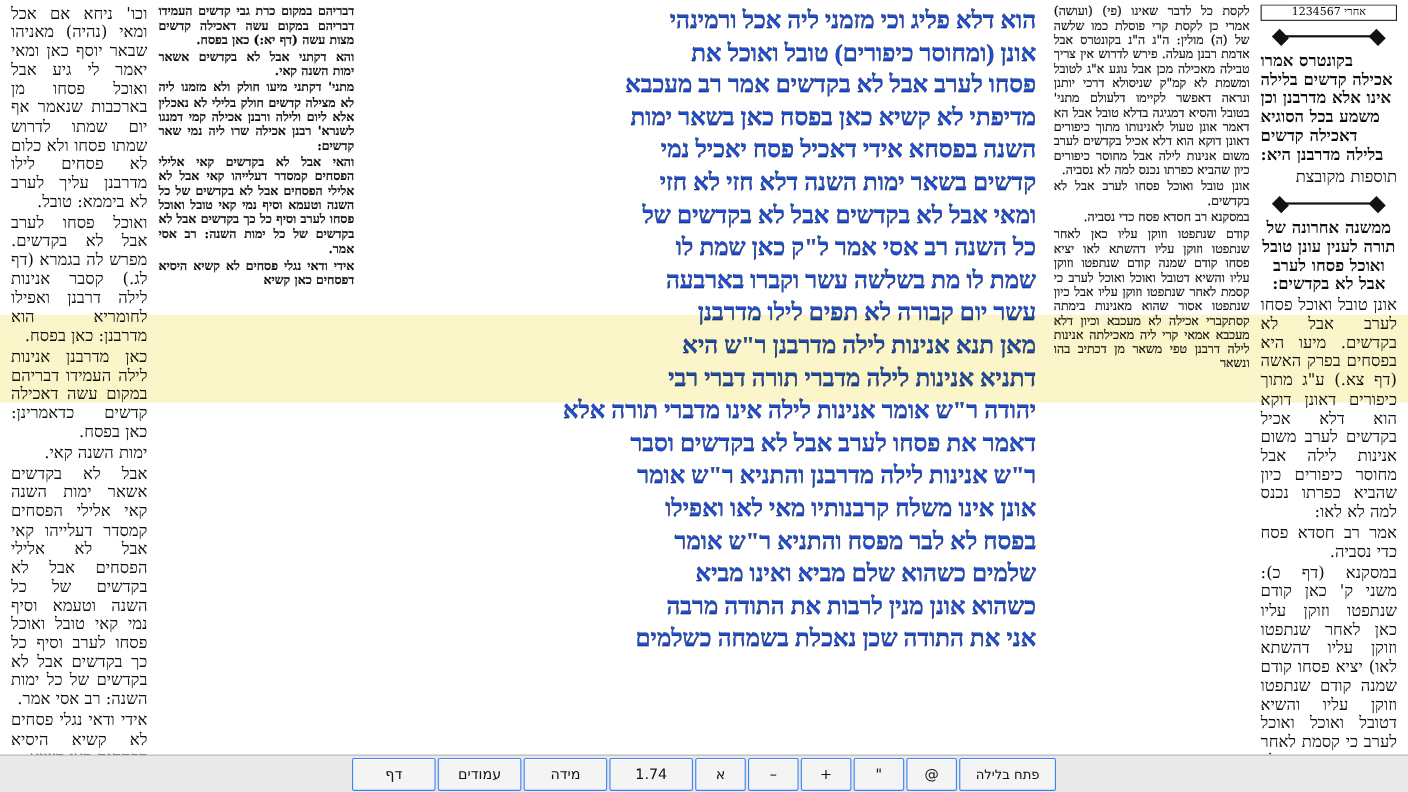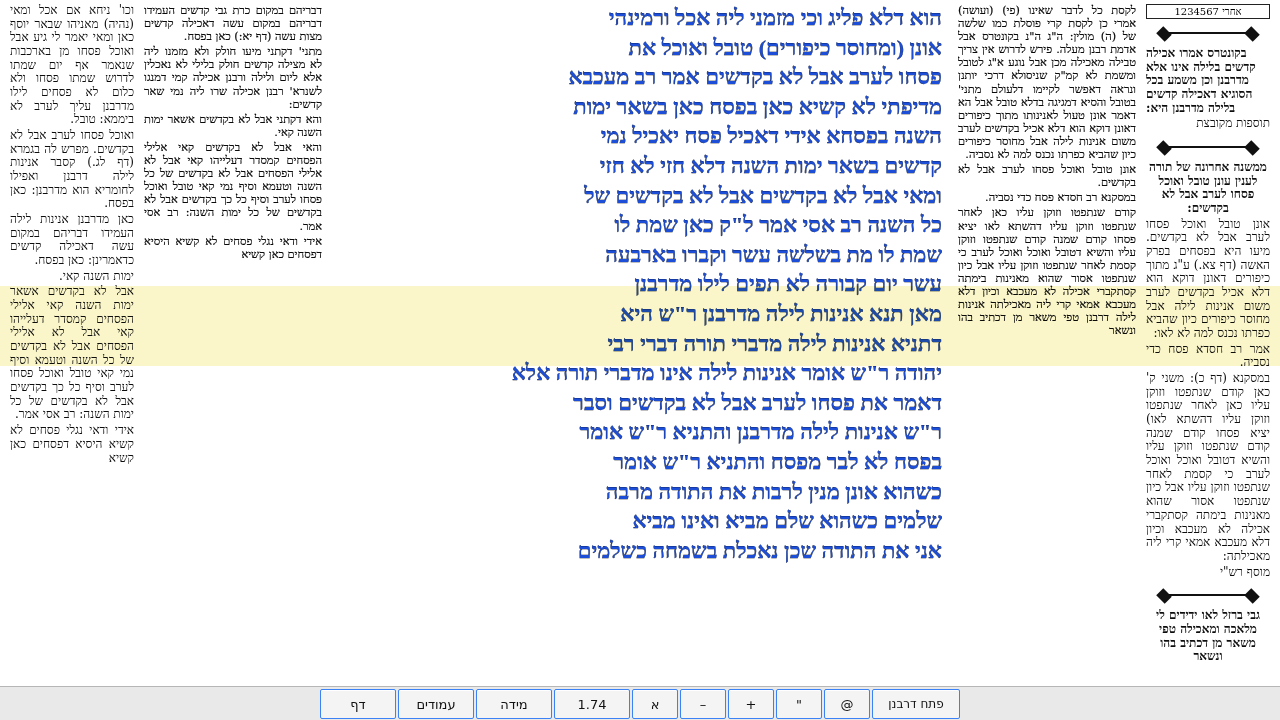--- a/index.html
+++ b/index.html
@@ -14,34 +14,34 @@
     box-sizing:border-box;
     padding:4px 6px 0 6px;
   }
 
   .col{box-sizing:border-box;overflow:hidden;direction:rtl;text-align:justify;}
 
   
   .col-tosafot{width:132px;padding:0 4px;}
   .col-rashi{width:132px;padding:0 4px;}
   .col-inner-r{width:190px;padding:0 6px;}
-  .col-inner-l{width:190px;padding:0 6px;}
+  .col-inner-l{width:190px;padding:0 6px;font-weight:bold;}
   .col-main{flex:1;padding:0 10px;}
 
   .commentary{
     font-family:"DejaVu Serif","Liberation Serif",serif;
     font-size:11.3px;line-height:1.16;color:#0b0b0b;
     text-align:justify;text-justify:inter-word;
     -webkit-text-stroke:0.18px #000;
   }
   .commentary p{margin:0 0 2px 0;}
 
   .commentary-small{
     font-family:"DejaVu Serif","Liberation Serif",serif;
-    font-size:12px;line-height:1.14;color:#0d0d0d;
+    font-size:15px;line-height:1.14;color:#0d0d0d;
     text-align:justify;
   }
   .commentary-small p{margin:0 0 2px 0;}
 
   .mainbody{
     font-family:Liberation Serif, serif;
     font-size:22px;line-height:1.30;color:#1d4ed8;
     font-weight:700;text-align:justify;text-justify:inter-word;
     -webkit-text-stroke:0.25px #000;
   }
@@ -143,33 +143,34 @@
         <p>קדשים בשאר ימות השנה דלא חזי לא חזי</p>
         <p>ומאי אבל לא בקדשים אבל לא בקדשים של</p>
         <p>כל השנה רב אסי אמר ל"ק כאן שמת לו</p>
         <p>שמת לו מת בשלשה עשר וקברו בארבעה</p>
         <p>עשר יום קבורה לא תפים לילו מדרבנן</p>
         <p>מאן תנא אנינות לילה מדרבנן ר"ש היא</p>
         <p>דתניא אנינות לילה מדברי תורה דברי רבי</p>
         <p>יהודה ר"ש אומר אנינות לילה אינו מדברי תורה אלא</p>
         <p>דאמר את פסחו לערב אבל לא בקדשים וסבר</p>
         <p>ר"ש אנינות לילה מדרבנן והתניא ר"ש אומר</p>
+        <p>אונן אינו משלח קרבנותיו מאי לאו ואפילו</p>
         <p>בפסח לא לבר מפסח והתניא ר"ש אומר</p>
+        <p>שלמים כשהוא שלם מביא ואינו מביא</p>
         <p>כשהוא אונן מנין לרבות את התודה מרבה</p>
-        <p>שלמים כשהוא שלם מביא ואינו מביא</p>
         <p>אני את התודה שכן נאכלת בשמחה כשלמים</p>
 
       </div>
     </div>
 
     <div class="col col-inner-l">
       <div class="commentary clipped">
         <p>דבריהם במקום כרת גבי קדשים העמידו דבריהם במקום עשה דאכילה קדשים מצות עשה (דף יא:) כאן בפסח.</p>
+        <p>והא דקתני אבל לא בקדשים אשאר ימות השנה קאי.</p>
         <p>מתני' דקתני מיעו חולק ולא מזמנו ליה לא מצילה קדשים חולק בלילי לא נאכלין אלא ליום ולילה ורבנן אכילה קמי דמנגו לשנרא' רבנן אכילה שרו ליה נמי שאר קדשים:</p>
-        <p>והא דקתני אבל לא בקדשים אשאר ימות השנה קאי.</p>
         <p>והאי אבל לא בקדשים קאי אלילי הפסחים קמסדר דעלייהו קאי אבל לא אלילי הפסחים אבל לא בקדשים של כל השנה וטעמא וסיף נמי קאי טובל ואוכל פסחו לערב וסיף כל כך בקדשים אבל לא בקדשים של כל ימות השנה: רב אסי אמר.</p>
         <p>אידי ודאי נגלי פסחים לא קשיא היסיא דפסחים כאן קשיא</p>
       </div>
     </div>
 
     <div class="col col-rashi">
       <div class="commentary-small clipped">
         <p>וכו' ניחא אם אכל ומאי (נהיה) מאניהו שבאר יוסף כאן ומאי יאמר לי גיע אבל ואוכל פסחו מן בארכבות שנאמר אף יום שמתו לדרוש שמתו פסחו ולא כלום לא פסחים לילו מדרבנן עליך לערב לא ביממא: טובל.</p>
         <p>ואוכל פסחו לערב אבל לא בקדשים. מפרש לה בגמרא (דף לג.) קסבר אנינות לילה דרבנן ואפילו לחומריא הוא מדרבנן: כאן בפסח.</p>
         <p>כאן מדרבנן אנינות לילה העמידו דבריהם במקום עשה דאכילה קדשים כדאמרינן: כאן בפסח.</p>
@@ -177,21 +178,21 @@
         <p>אבל לא בקדשים אשאר ימות השנה קאי אלילי הפסחים קמסדר דעלייהו קאי אבל לא אלילי הפסחים אבל לא בקדשים של כל השנה וטעמא וסיף נמי קאי טובל ואוכל פסחו לערב וסיף כל כך בקדשים אבל לא בקדשים של כל ימות השנה: רב אסי אמר.</p>
         <p>אידי ודאי נגלי פסחים לא קשיא היסיא דפסחים כאן קשיא</p>
       </div>
     </div>
 
   </div>
 
   <div class="highlight-band"></div>
 
   <div class="toolbar">
-    <div class="tbtn label">פתח דרבנן</div>
+    <div class="tbtn label">פתח בלילה</div>
     <div class="tbtn narrow">@</div>
     <div class="tbtn narrow">"</div>
     <div class="tbtn narrow">+</div>
     <div class="tbtn narrow">–</div>
     <div class="tbtn narrow">א</div>
     <div class="tbtn wide">1.74</div>
     <div class="tbtn wide">מידה</div>
     <div class="tbtn wide">עמודים</div>
     <div class="tbtn wide">דף</div>
   </div>

